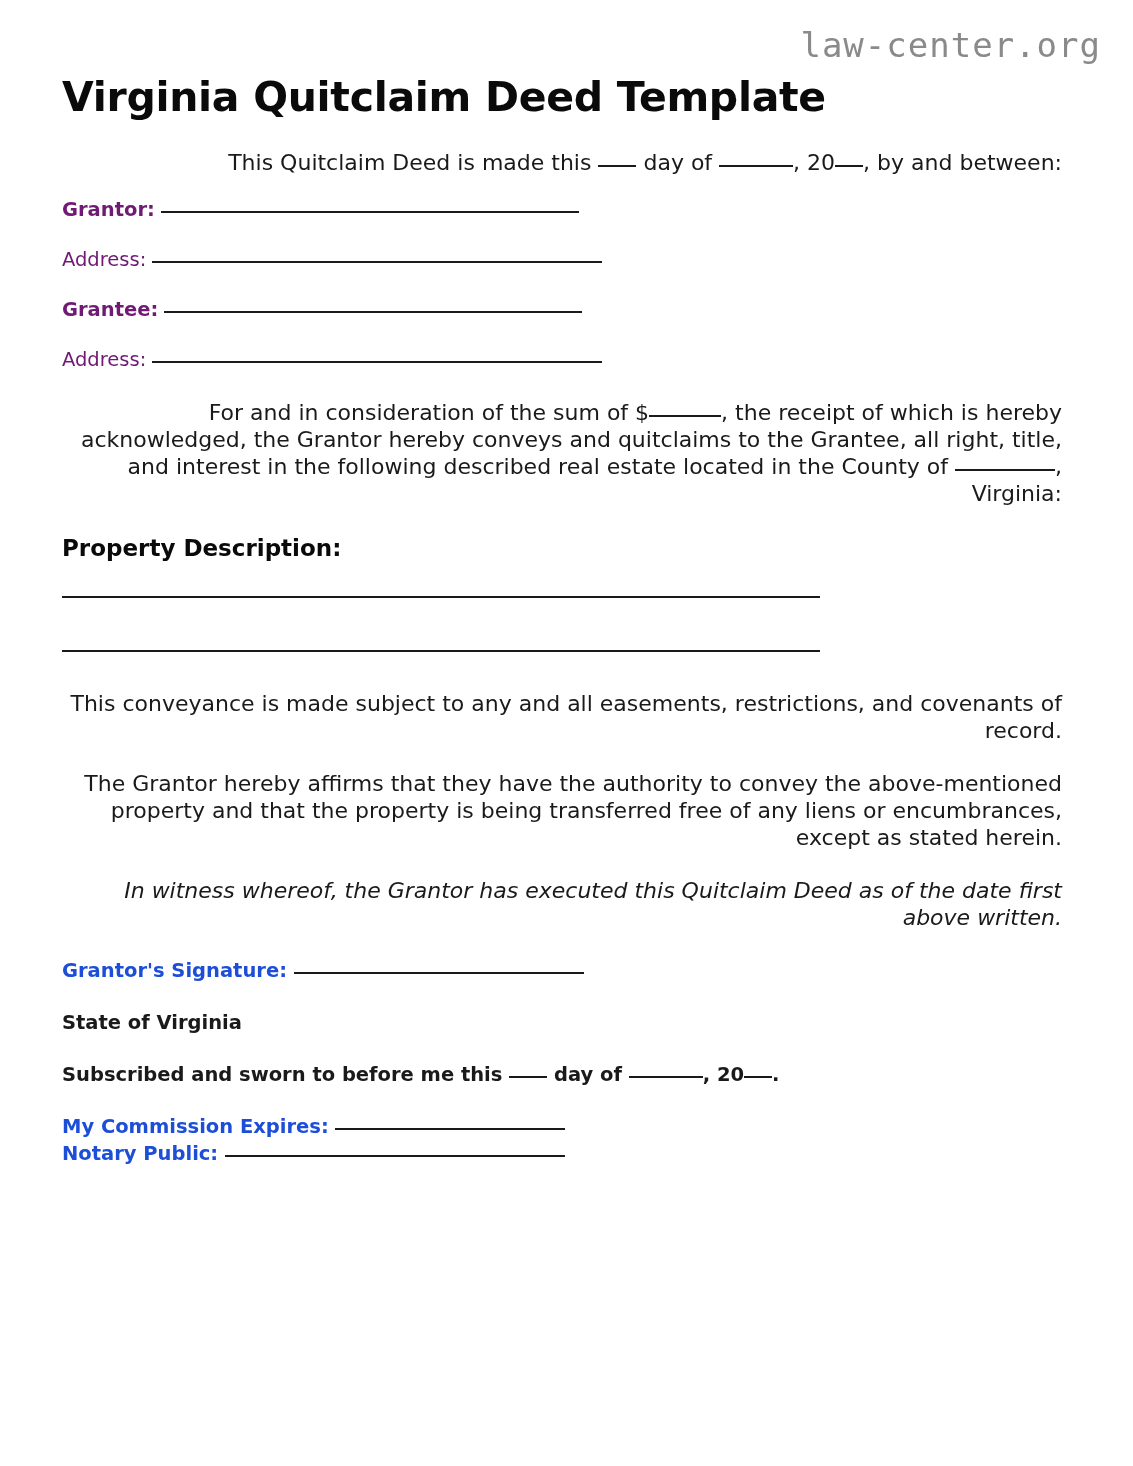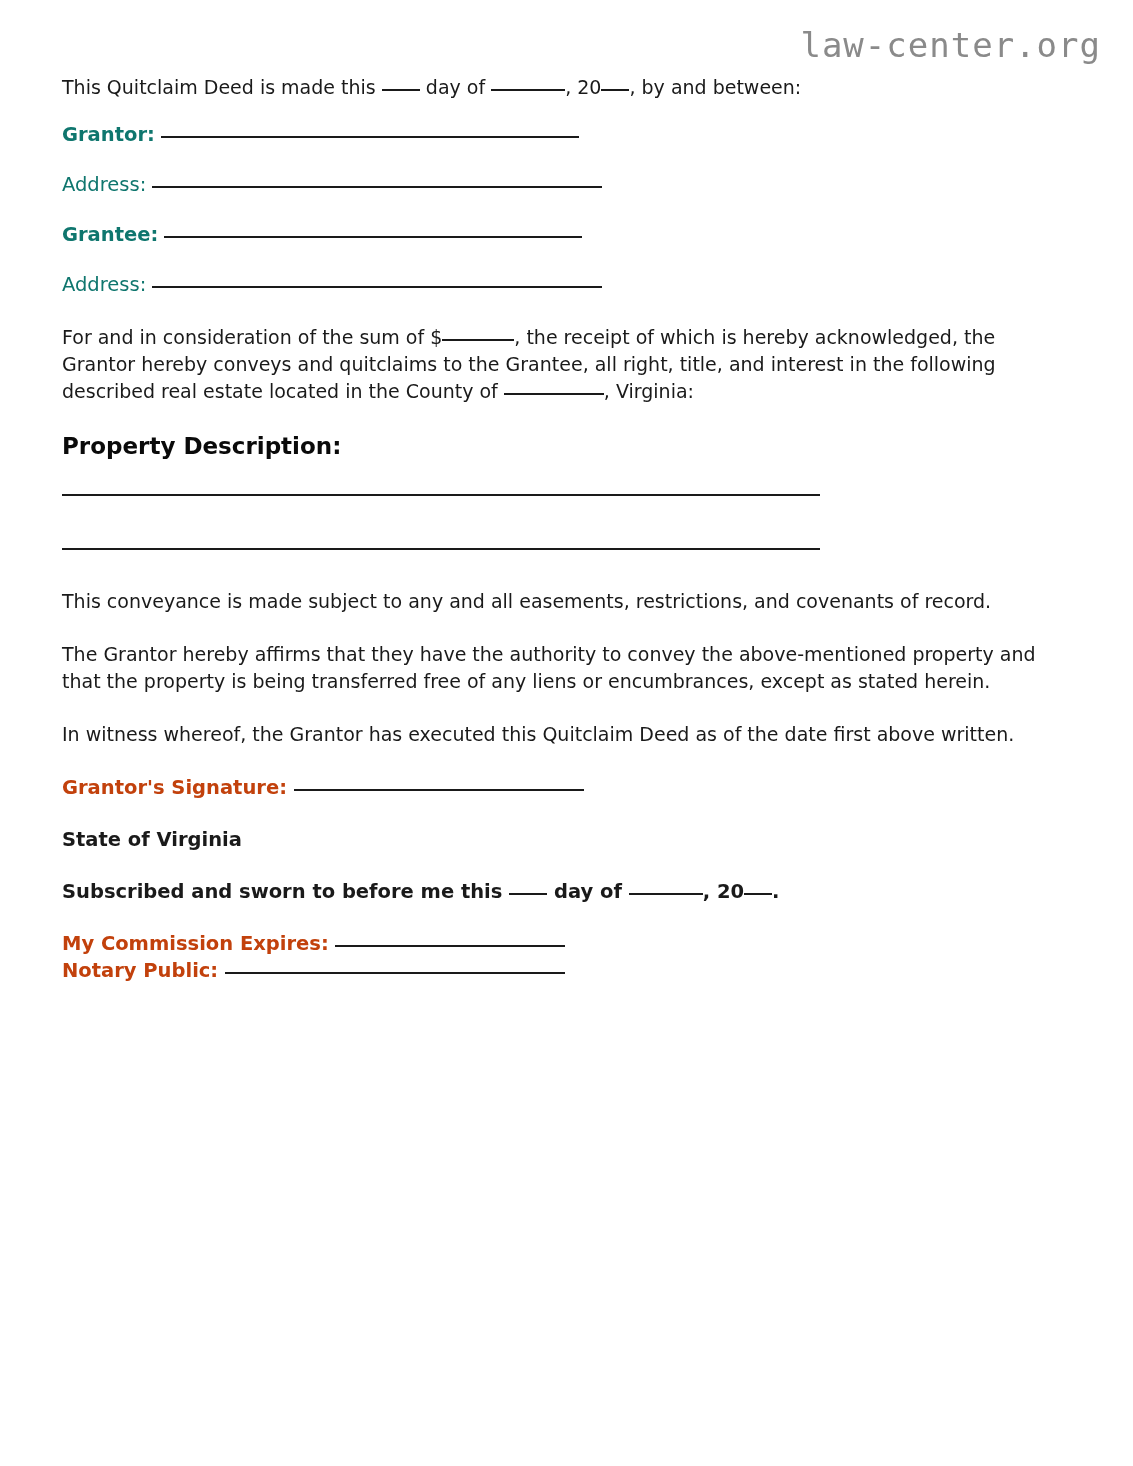--- a/index.html
+++ b/index.html
@@ -49,34 +49,35 @@
     font-family: "DejaVu Sans", sans-serif;
     font-weight: bold;
     font-size: 41px;
     line-height: 1.15;
     letter-spacing: -0.3px;
     margin: 0 0 28px 0;
     color: #0a0a0a;
   }
 
   .para {
-    font-size: 19px;
+    font-size: 22px;
     line-height: 27px;
     margin: 0 0 22px 0;
     color: #1a1a1a;
     max-width: 1000px;
+    text-align: right;
   }
 
   .para.tight { margin-bottom: 20px; }
 
   .field-row {
     font-size: 19.5px;
     line-height: 27px;
     margin: 0 0 23px 0;
-    color: #0f766e;
+    color: #701a75;
     white-space: nowrap;
   }
   .field-label { font-weight: normal; }
   .field-label.bold { font-weight: bold; }
 
   .blank {
     display: inline-block;
     border-bottom: 2px solid #1a1a1a;
     vertical-align: baseline;
     position: relative;
@@ -110,21 +111,21 @@
     border-bottom: 2.5px solid #1a1a1a;
     margin: 0 0 52px 0;
   }
   .long-rule.last { margin-bottom: 38px; }
 
   .sig-row {
     font-size: 19.5px;
     line-height: 27px;
     font-weight: bold;
     margin: 0 0 25px 0;
-    color: #c2410c;
+    color: #1d4ed8;
     white-space: nowrap;
   }
 
   .plain-row {
     font-size: 19.5px;
     line-height: 27px;
     margin: 0 0 25px 0;
     color: #1a1a1a;
     white-space: nowrap;
     font-weight: bold;
@@ -132,20 +133,21 @@
 </style>
 </head>
 <body>
 
 <div class="page">
 
   <div class="watermark">law-center.org</div>
 
   <div class="doc">
 
+    <h1 class="doc-title">Virginia Quitclaim Deed Template</h1>
 
     <p class="para tight">
       <span>This Quitclaim Deed is made this</span>
       <span class="blank b-xs"></span>
       <span>day of</span>
       <span class="blank b-sm"></span><span>, 20</span><span class="blank b-20"></span><span>, by and between:</span>
     </p>
 
     <div class="field-row">
       <span class="field-label bold">Grantor:</span>
@@ -172,21 +174,21 @@
       <span class="blank b-county"></span><span>, Virginia:</span>
     </p>
 
     <div class="heading-bold">Property Description:</div>
 
     <div class="long-rule"></div>
     <div class="long-rule last"></div>
 
     <p class="para" style="margin-bottom:26px;">This conveyance is made subject to any and all easements, restrictions, and covenants of record.</p>
     <p class="para" style="margin-bottom:26px;">The Grantor hereby affirms that they have the authority to convey the above-mentioned property and that the property is being transferred free of any liens or encumbrances, except as stated herein.</p>
-    <p class="para" style="margin-bottom:26px;">In witness whereof, the Grantor has executed this Quitclaim Deed as of the date first above written.</p>
+    <p class="para" style="margin-bottom:26px;font-style:italic;">In witness whereof, the Grantor has executed this Quitclaim Deed as of the date first above written.</p>
 
     <div class="sig-row">
       <span>Grantor's Signature:</span>
       <span class="blank b-sig"></span>
     </div>
 
 
     <div class="plain-row">State of Virginia</div>
 
 

